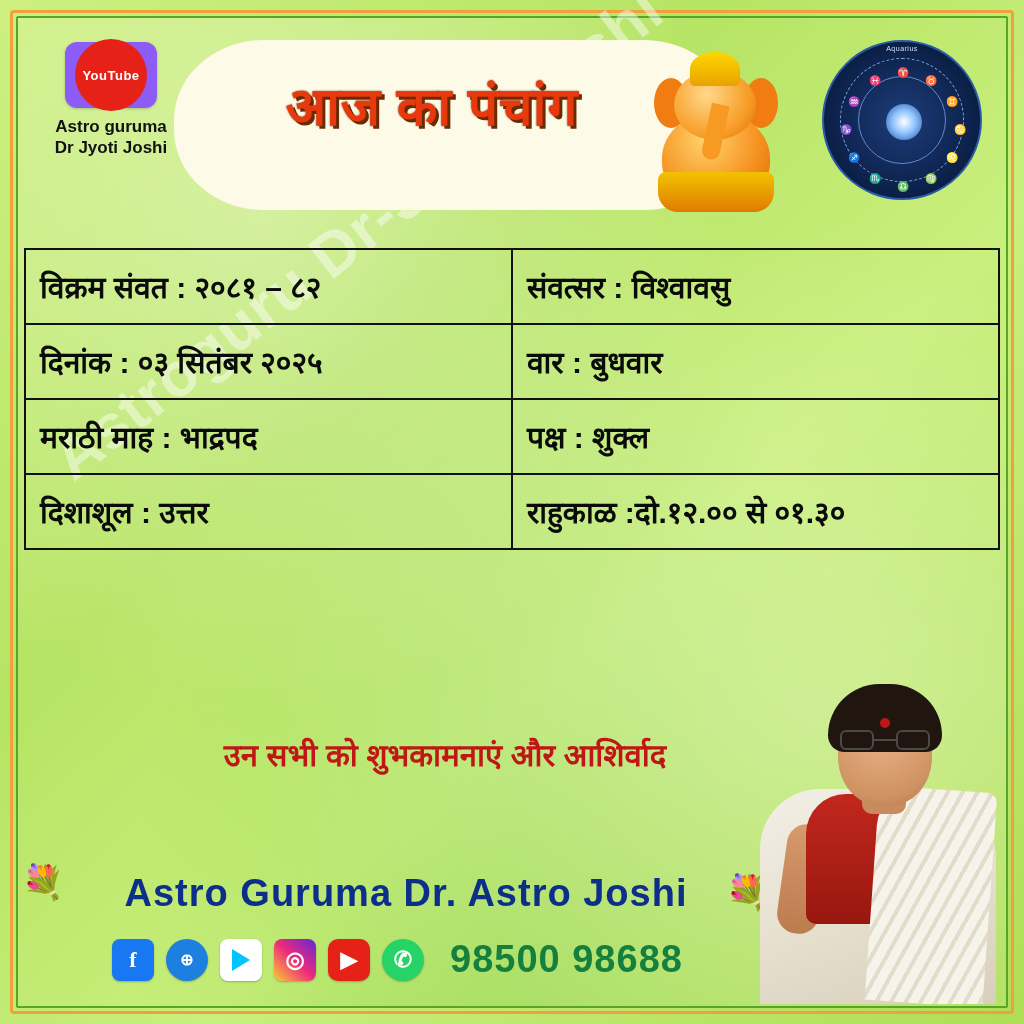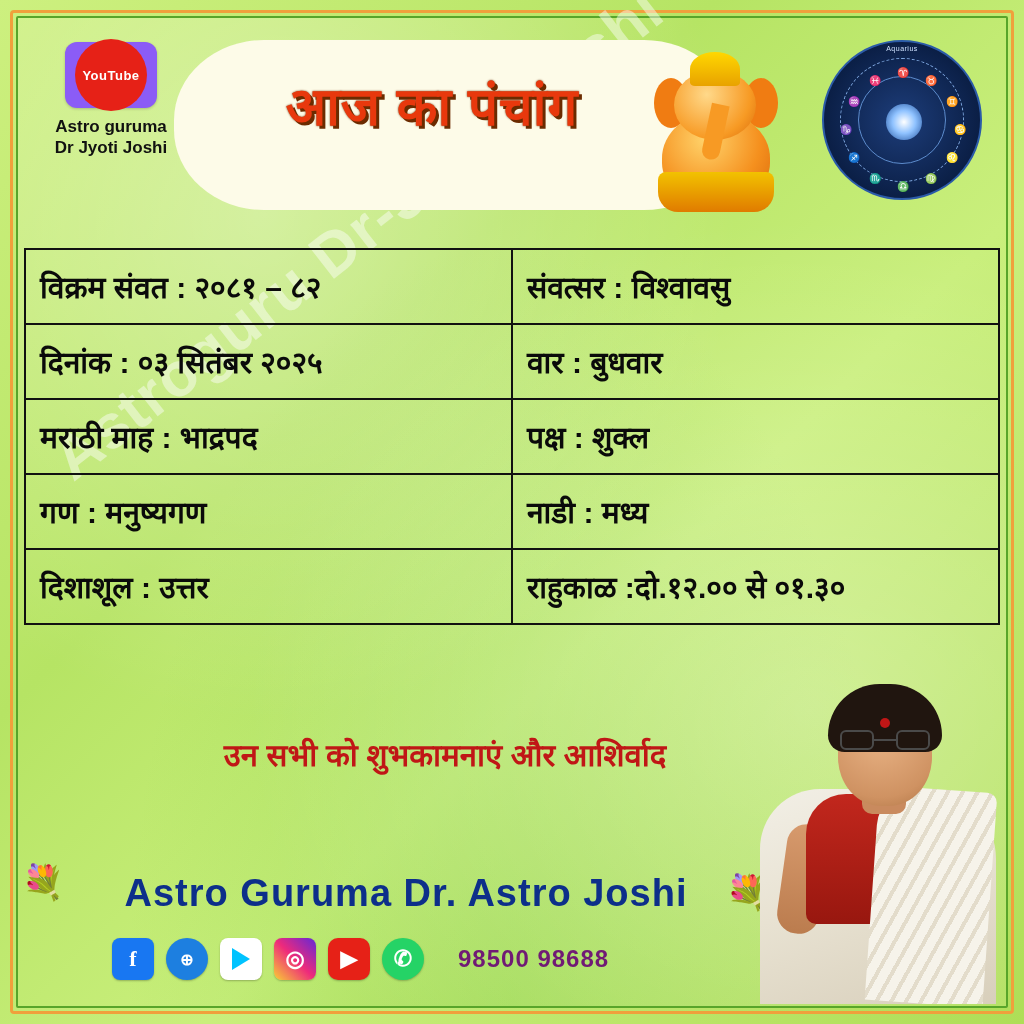--- a/index.html
+++ b/index.html
@@ -232,22 +232,22 @@
   .ico.insta { background: linear-gradient(45deg,#f9ce34,#ee2a7b,#6228d7); }
   .ico.yt { background: #e62117; border-radius: 10px; }
   .ico.wa { background: #25d366; border-radius: 50%; }
   .ico.play .tri {
     width: 0; height: 0;
     border-left: 18px solid #00c3ff;
     border-top: 11px solid transparent;
     border-bottom: 11px solid transparent;
   }
   .phone {
-    margin-left: 22px;
-    font-size: 24px; font-weight: bold; color: #701a75;
+    margin-left: 14px;
+    font-size: 38px; font-weight: bold; color: #15803d;
     letter-spacing: 1px;
   }
 
   
   .photo {
     position: absolute;
     right: 22px; bottom: 20px;
     width: 250px; height: 330px;
     overflow: hidden;
   }
@@ -370,24 +370,20 @@
     </tr>
     <tr>
       <td class="col-left">दिनांक : ०३ सितंबर २०२५</td>
       <td class="col-right">वार : बुधवार</td>
     </tr>
     <tr>
       <td class="col-left">मराठी माह : भाद्रपद</td>
       <td class="col-right">पक्ष : शुक्ल</td>
     </tr>
     <tr>
-      <td class="col-left">गण : मनुष्यगण</td>
-      <td class="col-right">नाडी : मध्य</td>
-    </tr>
-    <tr>
       <td class="col-left">दिशाशूल : उत्तर</td>
       <td class="col-right">राहुकाळ :दो.१२.०० से ०१.३०</td>
     </tr>
   </tbody>
 </table>
 
 <div class="greeting">
   <div>उन सभी को शुभकामनाएं और आशिर्वाद</div>
 </div>
 

